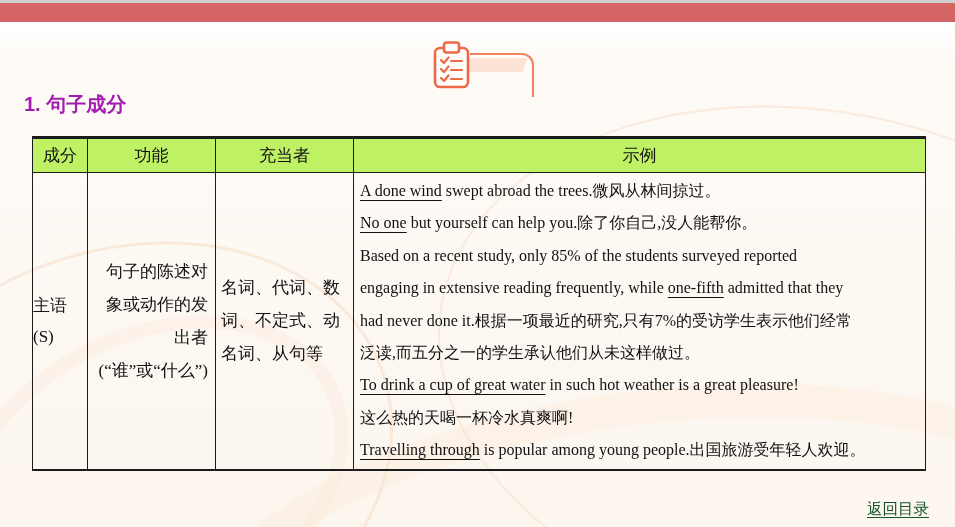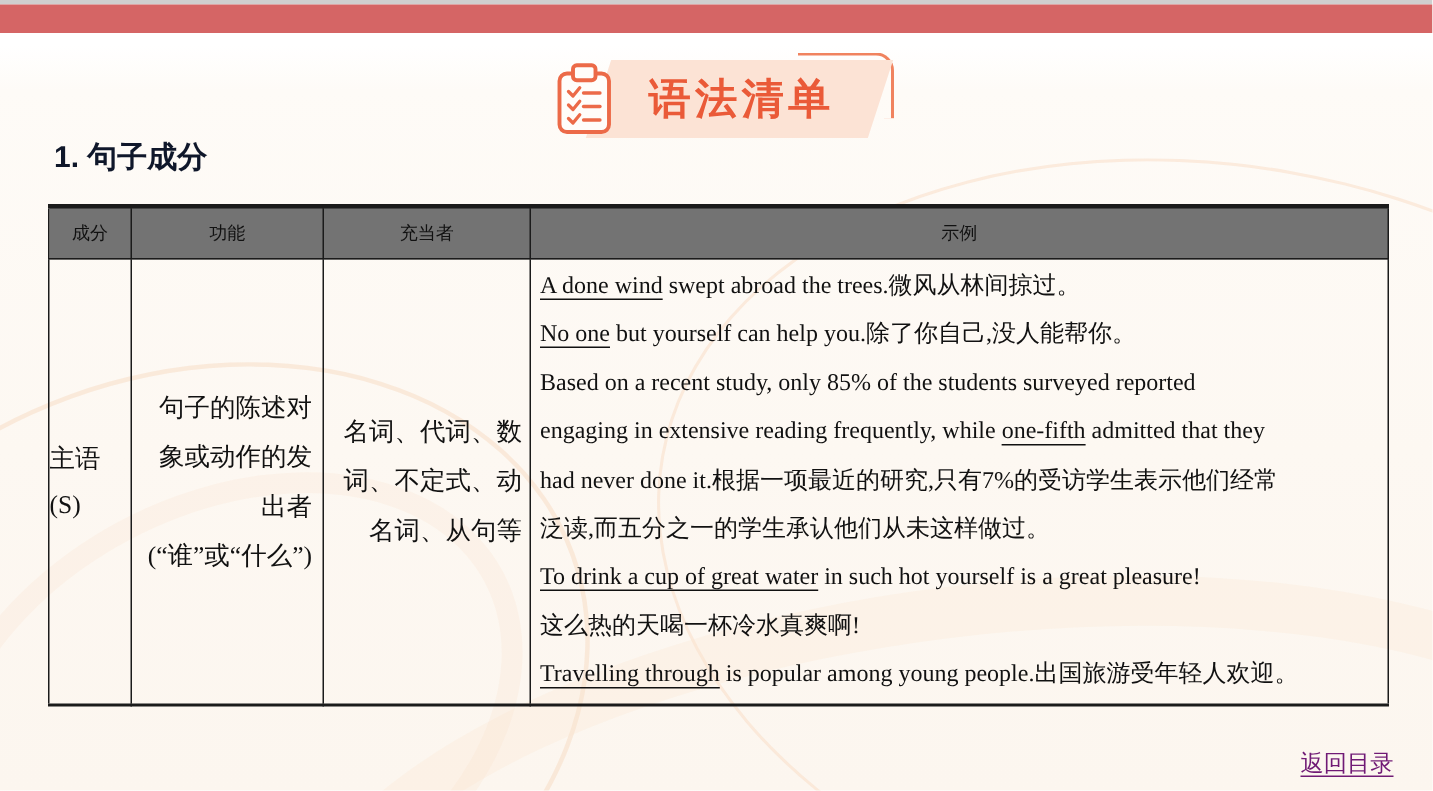--- a/index.html
+++ b/index.html
@@ -33,46 +33,46 @@
   .badge-plate { position:relative; padding:7px 30px 7px 34px; z-index:1; }
   .badge-plate::before { content:""; position:absolute; inset:0;
       background:#fce3d5; transform:skewX(-18deg); z-index:-1; }
   .badge-outline { position:absolute; top:-5px; right:-9px; width:64px; height:44px;
       border-top:2px solid #f0835f; border-right:2px solid #f0835f;
       border-top-right-radius:12px; z-index:-2; }
   .badge-title { font-size:28px; font-weight:bold; color:#ea5a38; letter-spacing:3px;
       font-family:"Liberation Sans", sans-serif; }
 
   
-  .section-title { position:absolute; left:36px; top:91px; font-size:20px; font-weight:bold;
-      color:#0f172a; z-index:2; }
+  .section-title { position:absolute; left:24px; top:91px; font-size:20px; font-weight:bold;
+      color:#a21caf; z-index:2; }
 
   
   table.grammar { position:absolute; left:32px; top:136px; width:893px; z-index:1;
       border-collapse:collapse; table-layout:fixed; background:transparent; }
   table.grammar th, table.grammar td { border:1.5px solid #1b1b1b; }
   table.grammar { border-top:3px solid #1b1b1b; border-bottom:2px solid #1b1b1b; }
   th.c1, td.c1 { width:55px; }
   th.c2, td.c2 { width:128px; }
   th.c3, td.c3 { width:138px; }
   th.c4, td.c4 { width:572px; }
-  table.grammar th { height:35px; background:#737373; font-size:12px; font-weight:normal;
+  table.grammar th { height:35px; background:#bef264; font-size:17px; font-weight:normal;
       color:#111; text-align:center; font-family:"Liberation Sans", sans-serif; }
   table.grammar td { height:294px; vertical-align:middle;
       font-family:"Liberation Serif", serif; font-size:17px; color:#111; }
   td.c1 { text-align:left; line-height:31px; }
   td.c2 { text-align:right; line-height:33px; padding:16px 7px; }
-  td.c3 { text-align:right;  line-height:33px; padding:0 5px; }
+  td.c3 { text-align:left;  line-height:33px; padding:0 5px; }
   td.c4 { padding:2px 6px; }
   .ex-line { white-space:nowrap; line-height:32.4px; font-size:16px; }
   .ex-line .u { text-decoration:underline; text-underline-offset:4px; text-decoration-thickness:1px; }
 
   
   .back-link { position:absolute; right:26px; top:499px; z-index:2;
-      font-family:"Liberation Serif", serif; font-size:15.5px; color:#701a75;
+      font-family:"Liberation Serif", serif; font-size:15.5px; color:#14532d;
       text-decoration:underline; text-underline-offset:3px; cursor:pointer; }
 </style>
 </head>
 <body>
 
 <div class="wave wave-a"></div>
 <div class="wave wave-b"></div>
 <div class="wave wave-c"></div>
 <div class="wave wave-d"></div>
 
@@ -85,21 +85,20 @@
     <rect x="13" y="2.5" width="15" height="10" rx="2.5" fill="#fffdfa" stroke="#ec6a48" stroke-width="2.6"></rect>
     <path d="M10 20 l3 3 l4.5 -5.5" fill="none" stroke="#ec6a48" stroke-width="2.2" stroke-linecap="round" stroke-linejoin="round"></path>
     <line x1="20" y1="21" x2="31" y2="21" stroke="#ec6a48" stroke-width="2.2" stroke-linecap="round"></line>
     <path d="M10 29 l3 3 l4.5 -5.5" fill="none" stroke="#ec6a48" stroke-width="2.2" stroke-linecap="round" stroke-linejoin="round"></path>
     <line x1="20" y1="30" x2="31" y2="30" stroke="#ec6a48" stroke-width="2.2" stroke-linecap="round"></line>
     <path d="M10 38 l3 3 l4.5 -5.5" fill="none" stroke="#ec6a48" stroke-width="2.2" stroke-linecap="round" stroke-linejoin="round"></path>
     <line x1="20" y1="39" x2="31" y2="39" stroke="#ec6a48" stroke-width="2.2" stroke-linecap="round"></line>
   </svg>
   <div class="badge-plate">
     <div class="badge-outline"></div>
-    <span class="badge-title">语法清单</span>
   </div>
 </div>
 
 <div class="section-title">1. 句子成分</div>
 
 <table class="grammar">
   <thead>
     <tr>
       <th class="c1">成分</th>
       <th class="c2">功能</th>
@@ -115,21 +114,21 @@
       </td>
       <td class="c2">句子的陈述对象或动作的发出者(“谁”或“什么”)</td>
       <td class="c3">名词、代词、数词、不定式、动名词、从句等</td>
       <td class="c4">
           <div class="ex-line"><span class="u">A done wind</span><span> swept abroad the trees.微风从林间掠过。</span></div>
           <div class="ex-line"><span class="u">No one</span><span> but yourself can help you.除了你自己,没人能帮你。</span></div>
           <div class="ex-line"><span>Based on a recent study, only 85% of the students surveyed reported</span></div>
           <div class="ex-line"><span>engaging in extensive reading frequently, while </span><span class="u">one-fifth</span><span> admitted that they</span></div>
           <div class="ex-line"><span>had never done it.根据一项最近的研究,只有7%的受访学生表示他们经常</span></div>
           <div class="ex-line"><span>泛读,而五分之一的学生承认他们从未这样做过。</span></div>
-          <div class="ex-line"><span class="u">To drink a cup of great water</span><span> in such hot yourself is a great pleasure!</span></div>
+          <div class="ex-line"><span class="u">To drink a cup of great water</span><span> in such hot weather is a great pleasure!</span></div>
           <div class="ex-line"><span>这么热的天喝一杯冷水真爽啊!</span></div>
           <div class="ex-line"><span class="u">Travelling through</span><span> is popular among young people.出国旅游受年轻人欢迎。</span></div>
         </td>
     </tr>
   </tbody>
 </table>
 
 <a class="back-link">返回目录</a>
 
 </body></html>

